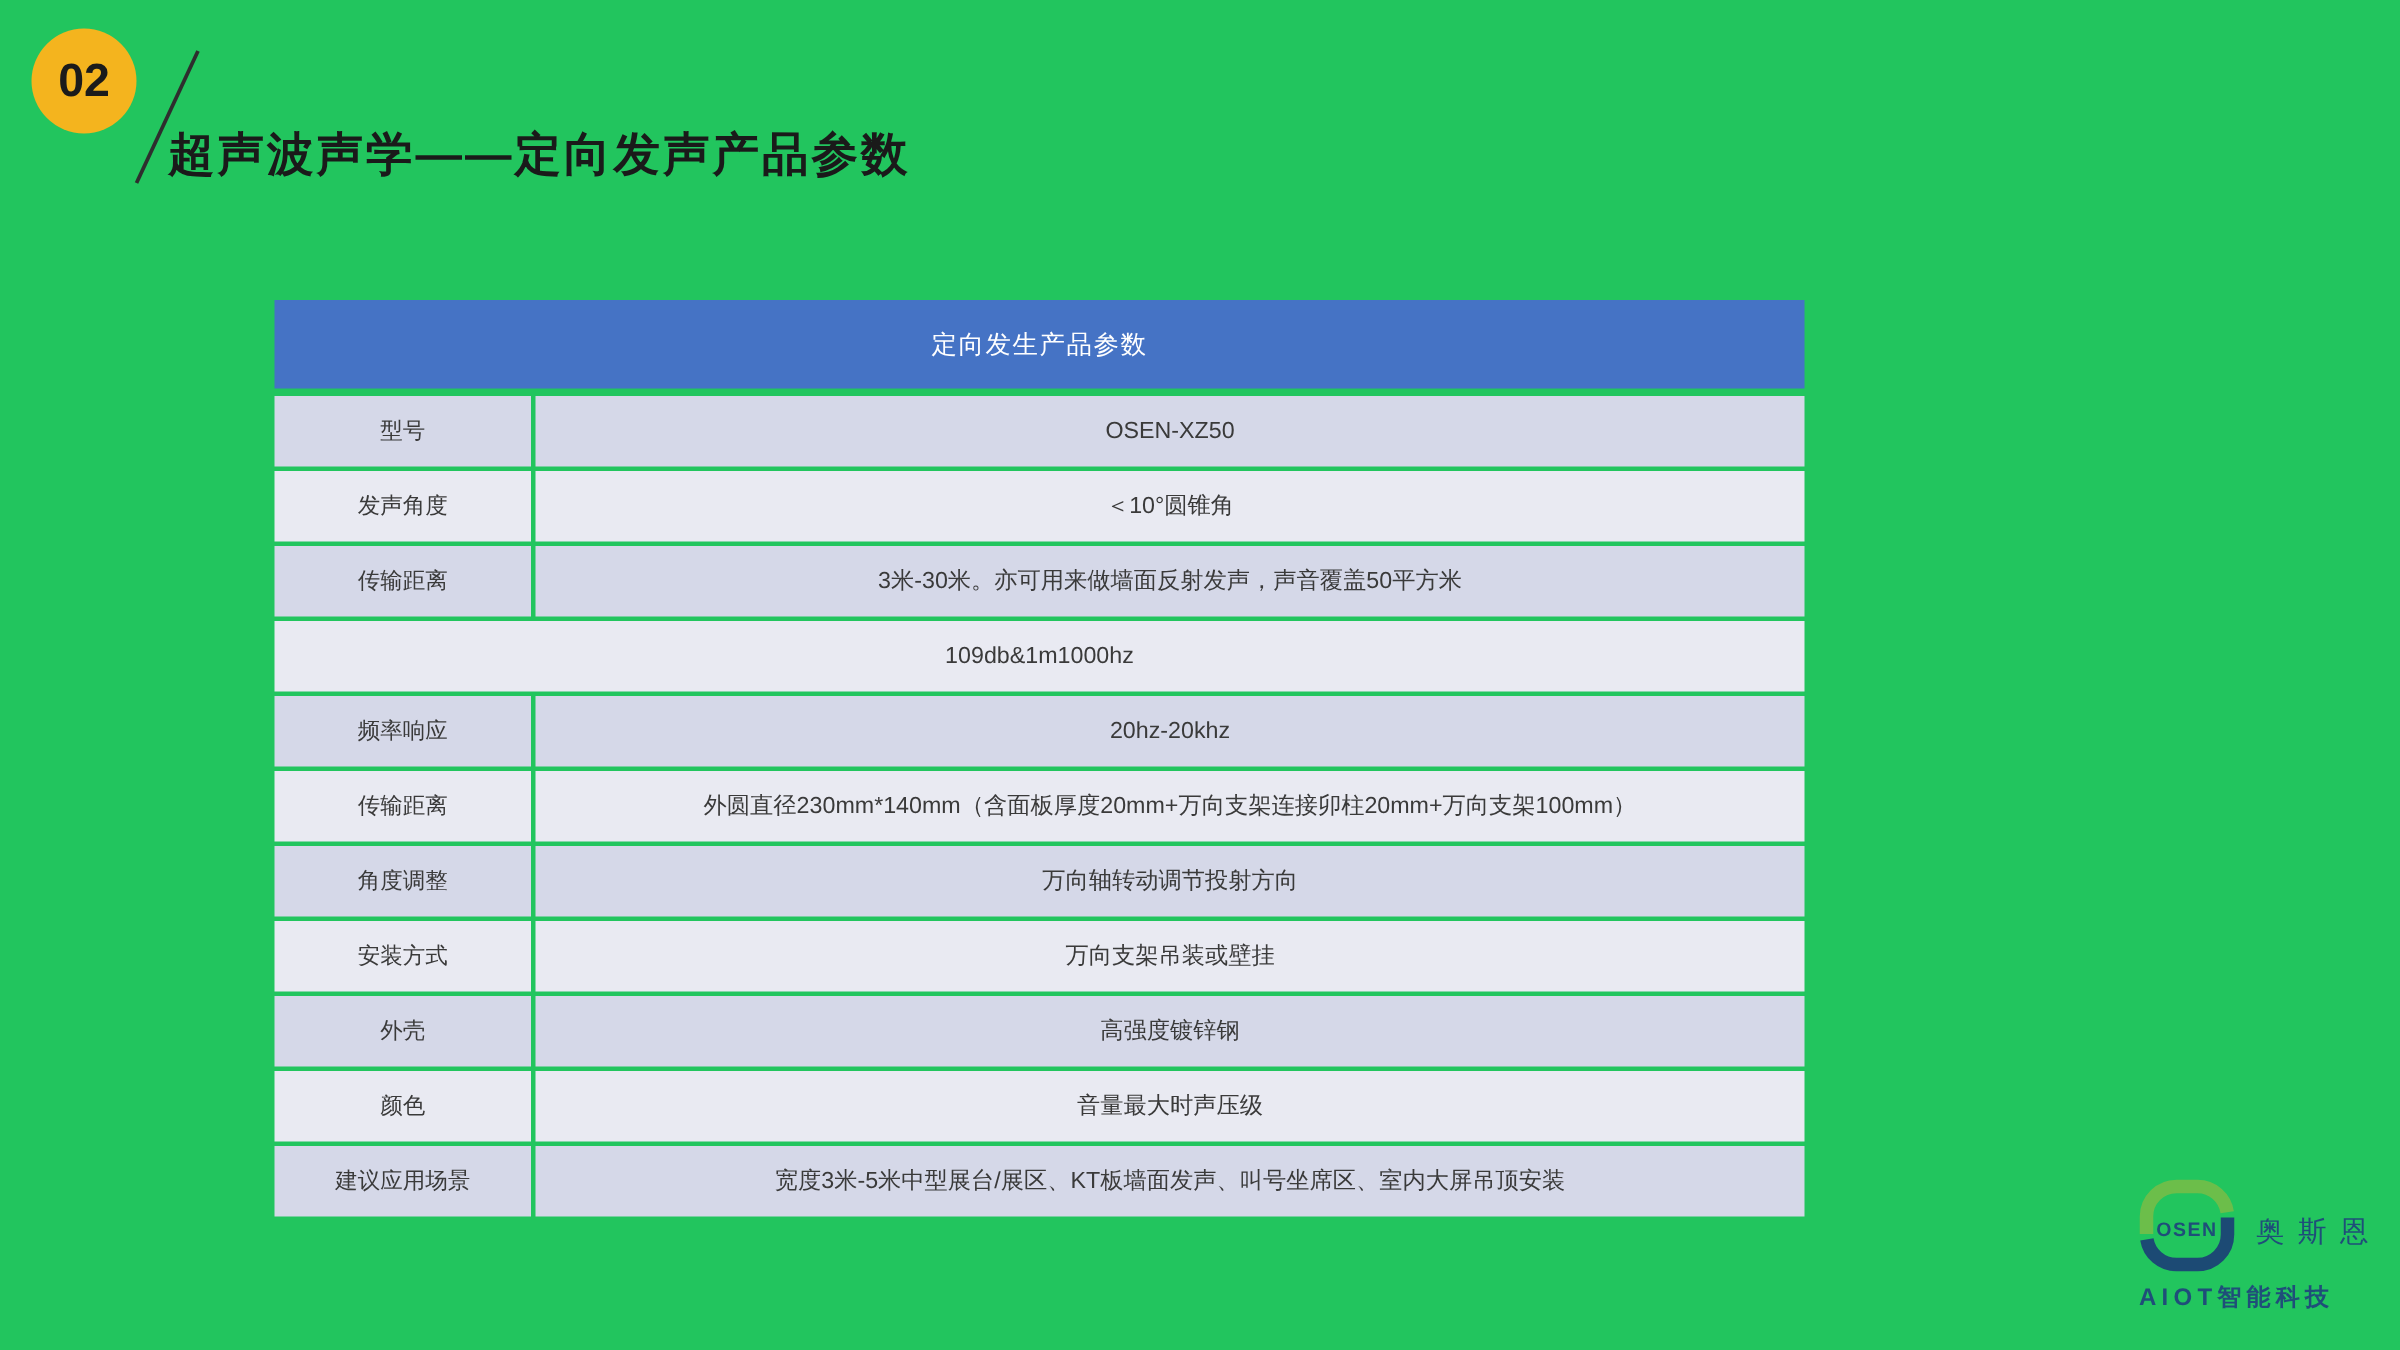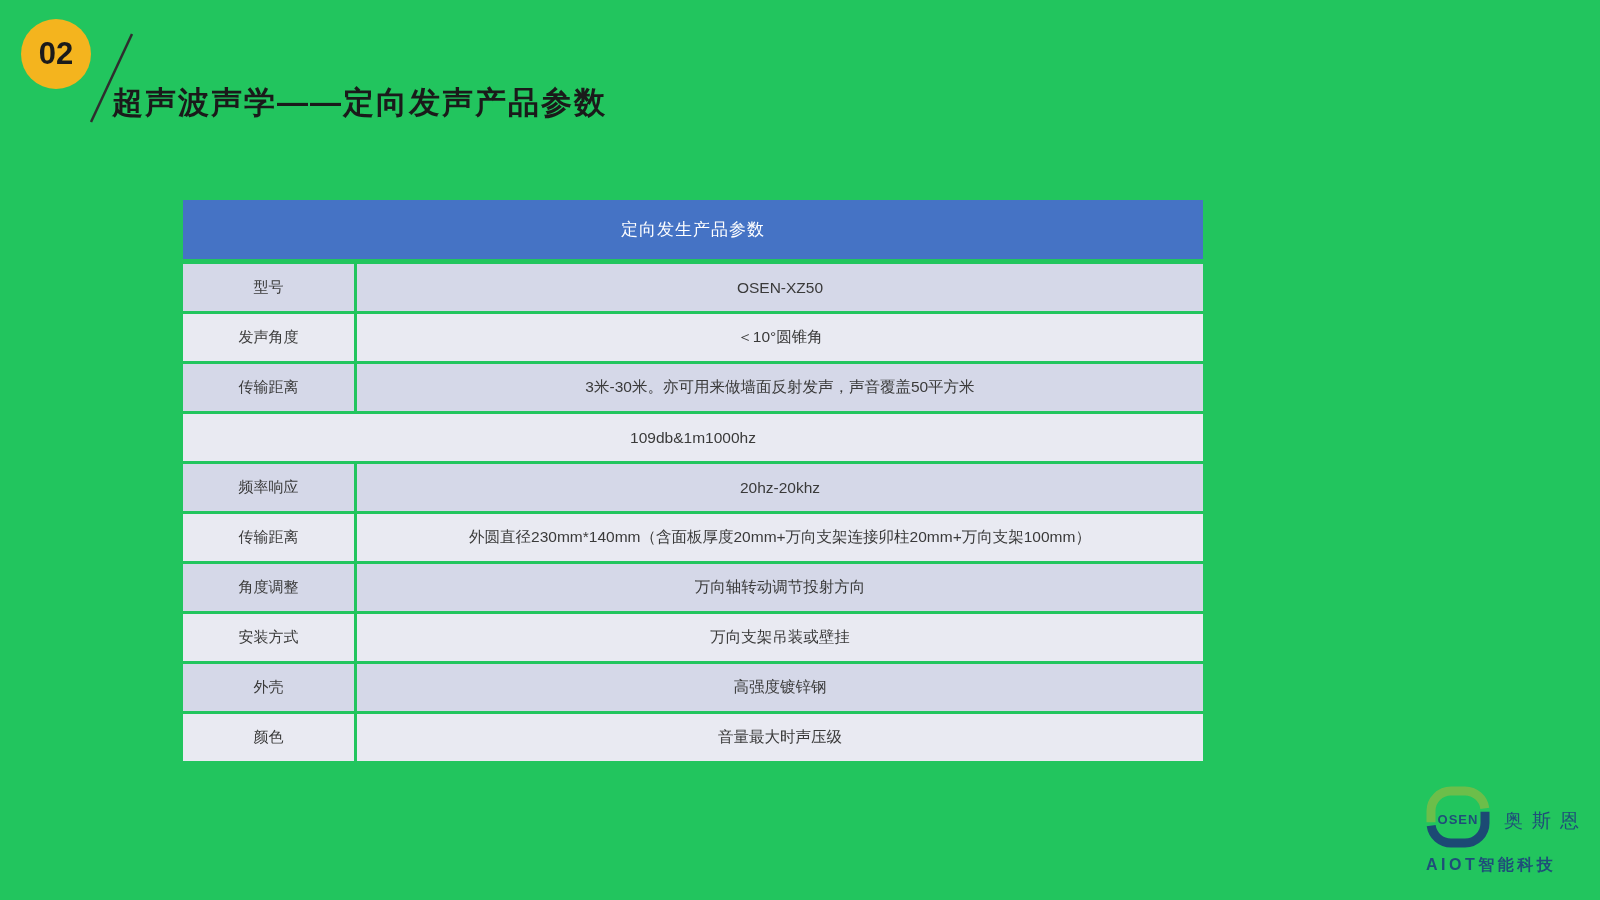--- a/index.html
+++ b/index.html
@@ -118,20 +118,24 @@
         <div class="tvalue">万向支架吊装或壁挂</div>
       </div>
       <div class="trow">
         <div class="tlabel">外壳</div>
         <div class="tvalue">高强度镀锌钢</div>
       </div>
       <div class="trow">
         <div class="tlabel">颜色</div>
         <div class="tvalue">音量最大时声压级</div>
       </div>
+      <div class="trow">
+        <div class="tlabel">建议应用场景</div>
+        <div class="tvalue">宽度3米-5米中型展台/展区、KT板墙面发声、叫号坐席区、室内大屏吊顶安装</div>
+      </div>
     </div>
   </div>
 
   <div class="logo">
     <svg class="logo-ring" width="66" height="64" viewBox="0 0 66 64">
       <rect x="6" y="6" width="54" height="52" rx="20" ry="20" fill="none" stroke="#6CBE4A" stroke-width="9" pathLength="100" stroke-dasharray="48 52" stroke-dashoffset="24"></rect>
       <rect x="6" y="6" width="54" height="52" rx="20" ry="20" fill="none" stroke="#1C4A74" stroke-width="9" pathLength="100" stroke-dasharray="48 52" stroke-dashoffset="-26"></rect>
     </svg>
     <div class="logo-osen">OSEN</div>
     <div class="logo-name">奥斯恩</div>

